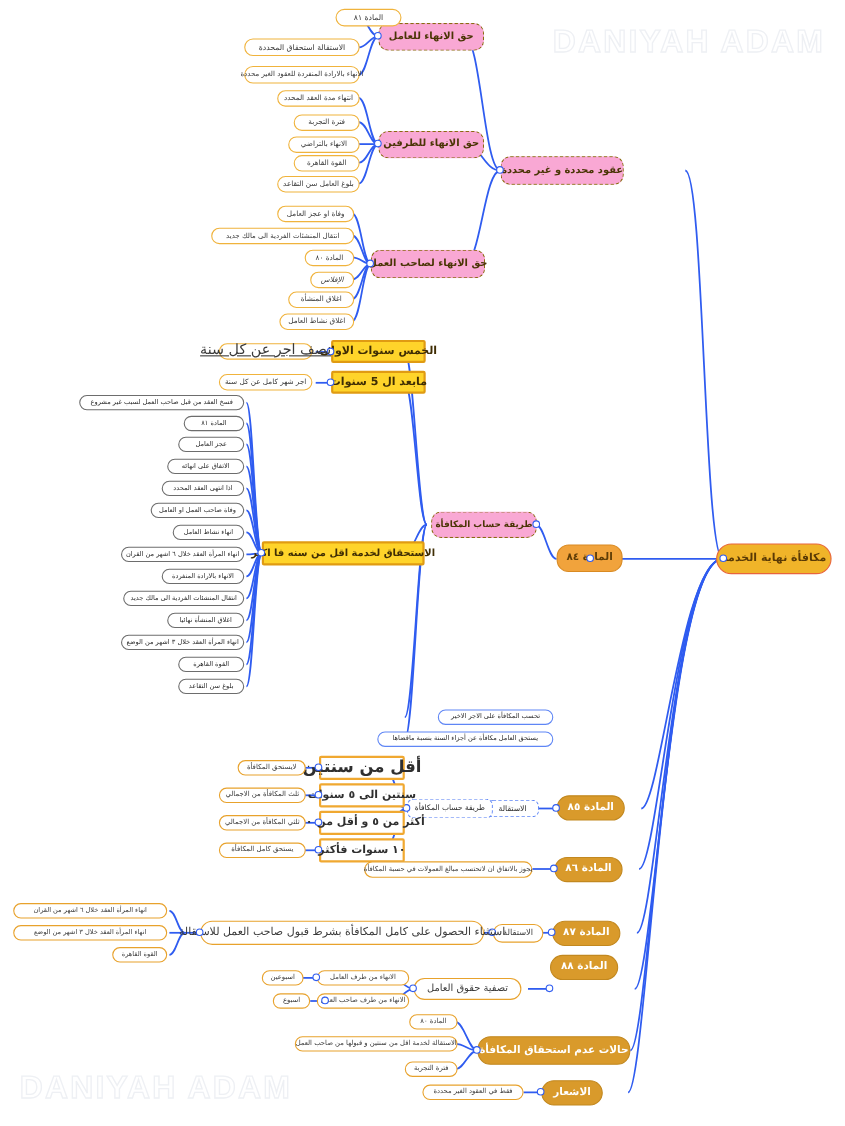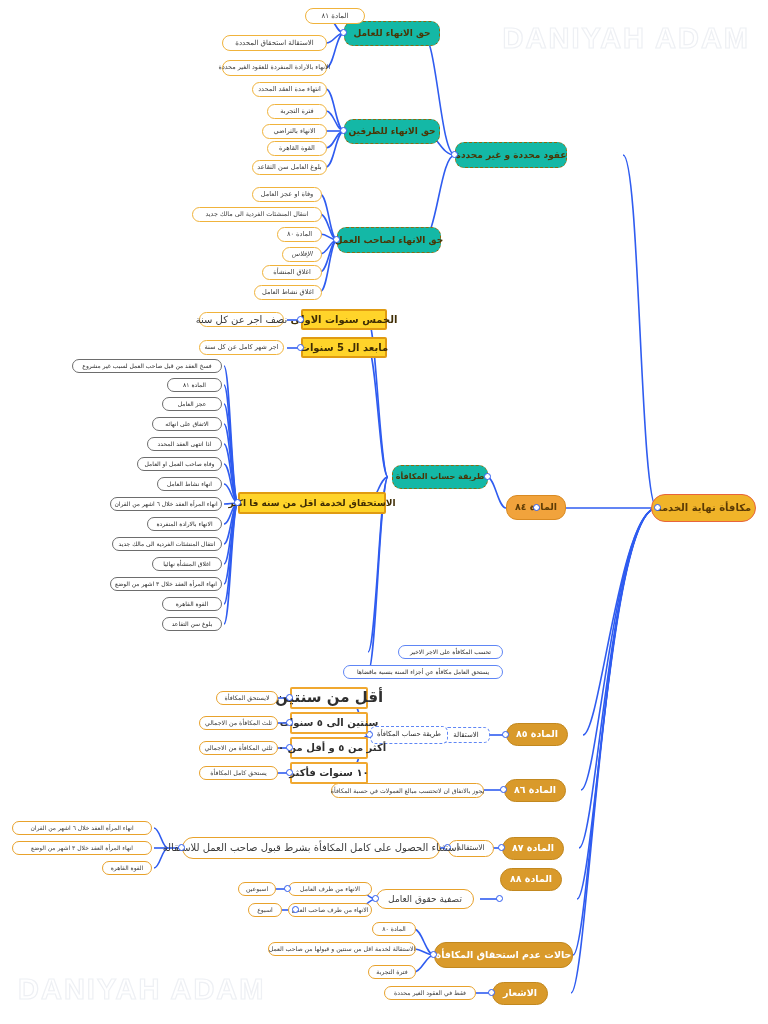--- a/index.html
+++ b/index.html
@@ -8,21 +8,21 @@
   #canvas{position:absolute;inset:0;width:768px;height:1024px;}
   svg#edges{position:absolute;left:0;top:0;width:768px;height:1024px;pointer-events:none;}
 
   .node{position:absolute;box-sizing:border-box;display:flex;align-items:center;
         justify-content:center;text-align:center;white-space:nowrap;
         direction:rtl;unicode-bidi:isolate;line-height:1.15;}
 
   
   .n-root{background:#f0b429;border:1.6px solid #e8643c;border-radius:14px;
           color:#5a3a05;font-weight:bold;}
-  .n-cloud{background:#14b8a6;border:1.6px dashed #8a6a10;border-radius:9px;
+  .n-cloud{background:#f9a8d4;border:1.6px dashed #8a6a10;border-radius:9px;
            color:#4a3505;font-weight:bold;}
   .n-orange{background:#f1a33c;border:1.3px solid #d98a22;border-radius:11px;
             color:#5e3c06;font-weight:bold;}
   .n-brown{background:#d99a2b;border:1.3px solid #c2881f;border-radius:12px;
            color:#ffffff;font-weight:bold;}
   .n-rect{background:#ffd42a;border:2px solid #e09b12;border-radius:2px;
           color:#3f2d04;font-weight:bold;}
   .n-rect-w{background:#ffffff;border:2px solid #f0a830;border-radius:2px;
           color:#2f2f2f;font-weight:bold;}
   .n-pill{background:#ffffff;border:1.2px solid #f0b33c;border-radius:999px;
@@ -177,21 +177,21 @@
   <div class="node n-pill" style="left:254px;top:285px;width:68px;height:15px;font-size:6.6px;">اغلاق نشاط العامل</div>
 
   <div class="node n-orange" style="left:506px;top:495px;width:60px;height:25px;font-size:9.5px;">المادة ٨٤</div>
   <div class="dot" style="left:533px;top:504px;"></div>
 
   <div class="node n-cloud" style="left:392px;top:465px;width:96px;height:24px;font-size:8px;">طريقة حساب المكافأة</div>
   <div class="dot" style="left:484px;top:473px;"></div>
 
   <div class="node n-rect" style="left:301px;top:309px;width:86px;height:21px;font-size:10px;">الخمس سنوات الاولى</div>
   <div class="dot" style="left:297px;top:316px;"></div>
-  <div class="node n-pill" style="left:199px;top:312px;width:85px;height:15px;font-size:10px;">نصف اجر عن كل سنة</div>
+  <div class="node n-pill" style="left:199px;top:312px;width:85px;height:15px;font-size:13px;text-decoration:underline;">نصف اجر عن كل سنة</div>
 
   <div class="node n-rect" style="left:301px;top:337px;width:86px;height:21px;font-size:10px;">مابعد ال 5 سنوات</div>
   <div class="dot" style="left:297px;top:344px;"></div>
   <div class="node n-pill" style="left:199px;top:340px;width:85px;height:15px;font-size:6.6px;">اجر شهر كامل عن كل سنة</div>
 
   <div class="node n-rect" style="left:238px;top:492px;width:148px;height:22px;font-size:9px;">الاستحقاق لخدمة اقل من سنه فا اكثر</div>
   <div class="dot" style="left:234px;top:499px;"></div>
 
   <div class="node n-gray" style="left:72px;top:359px;width:150px;height:14px;font-size:6px;">فسخ العقد من قبل صاحب العمل لسبب غير مشروع</div>
   <div class="node n-gray" style="left:167px;top:378px;width:55px;height:14px;font-size:6px;">المادة ٨١</div>

